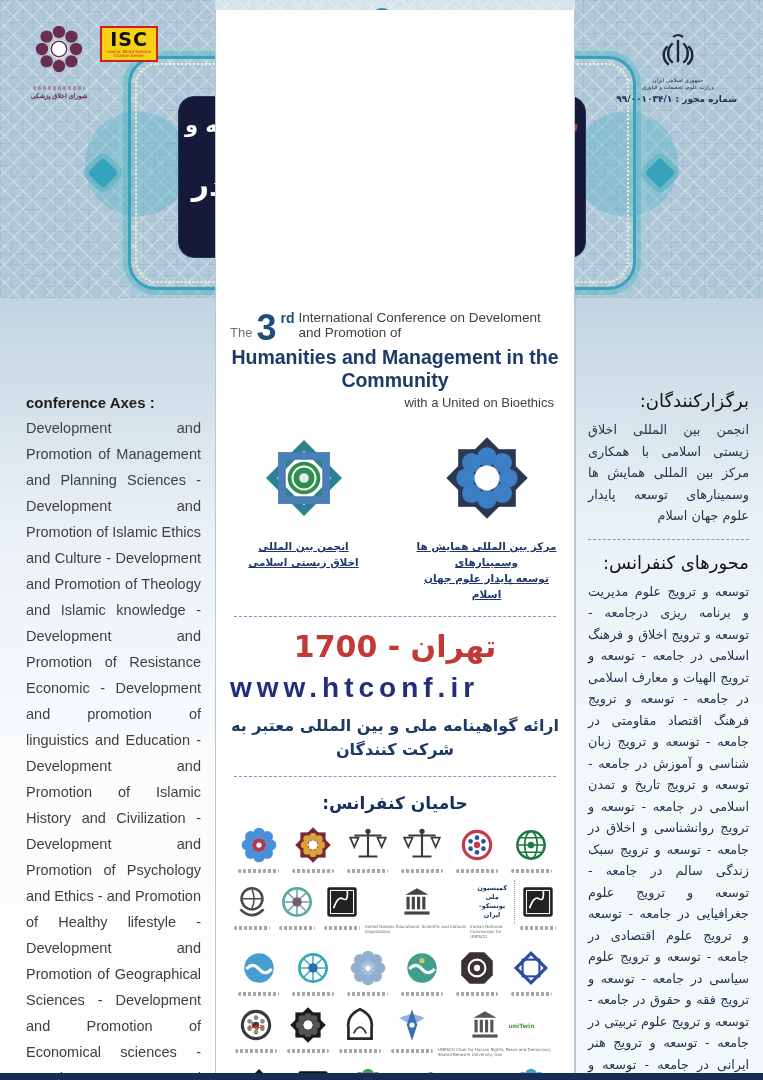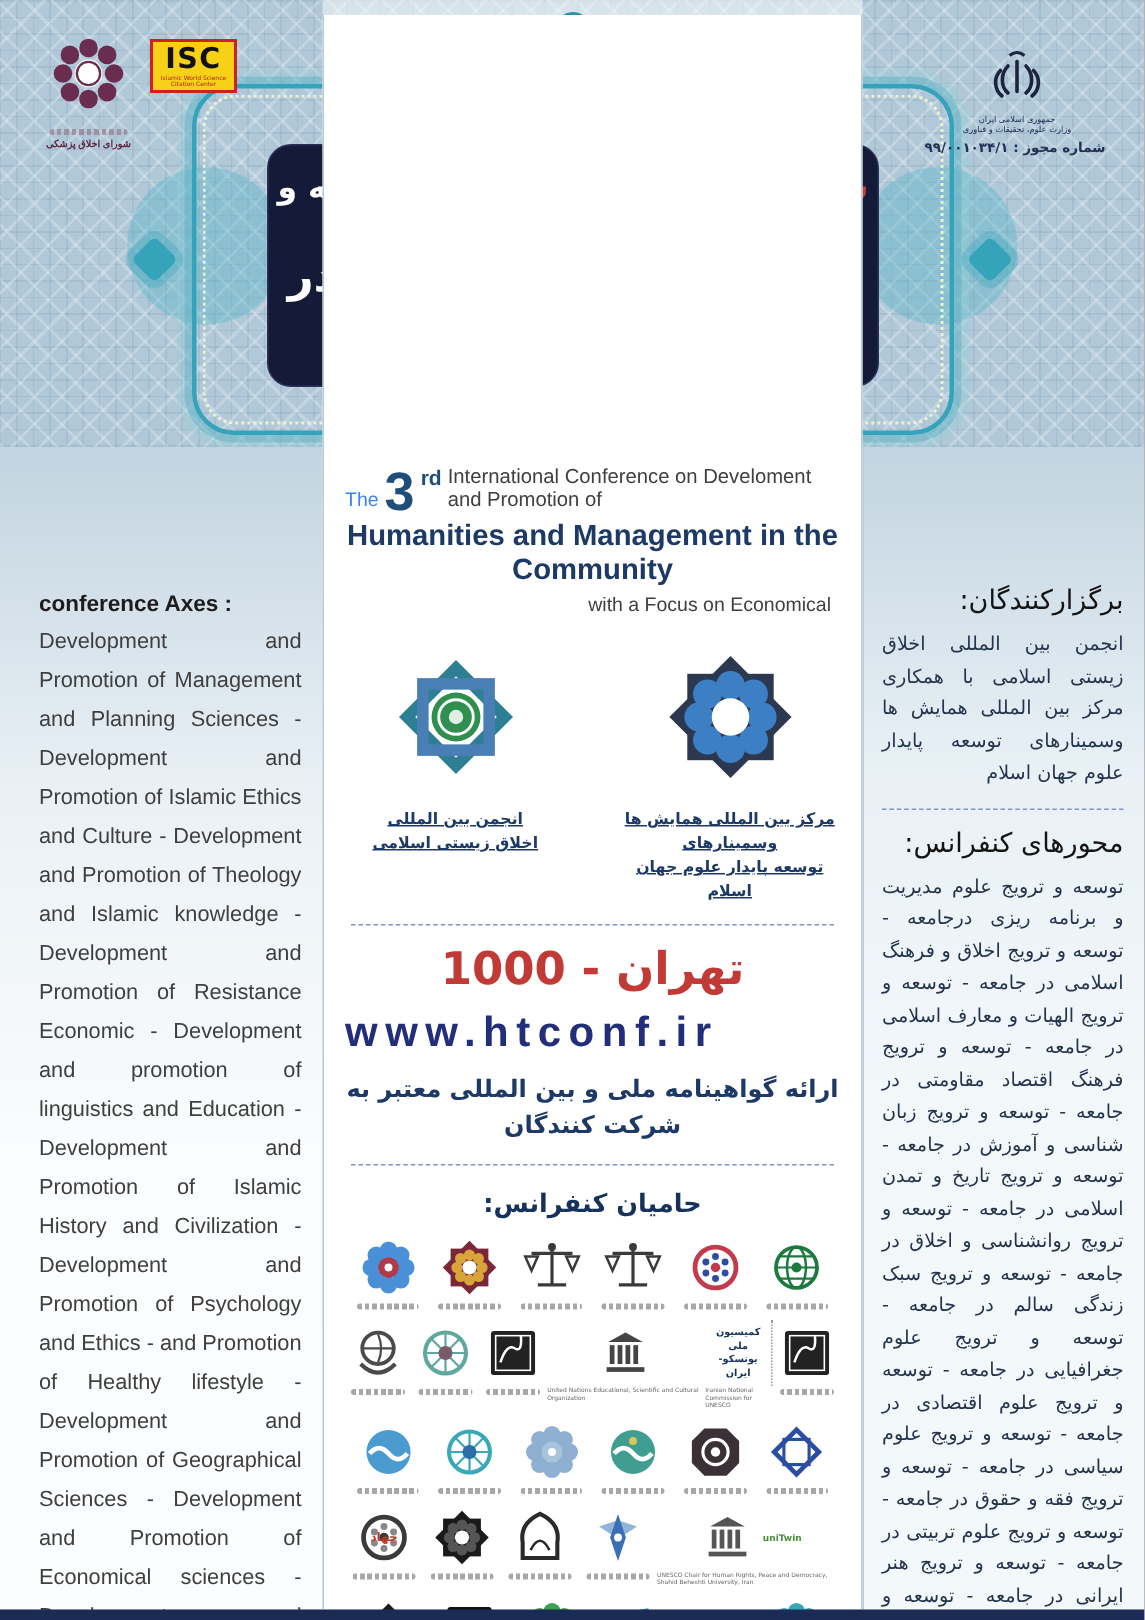--- a/index.html
+++ b/index.html
@@ -70,21 +70,21 @@
     border-left:1px solid #b9c9d6; padding:92px 14px 0 12px; direction:rtl; }
   .rc-head{ font-size:18px; font-weight:normal; color:#141414; margin-bottom:8px; }
   .rc-body{ font-size:12.8px; line-height:21.5px; color:#25344d; text-align:justify; }
   .rc-sep{ border:none; border-top:1.5px dashed #7d94cc; margin:12px 0; }
   
   .center-strip{ position:absolute; left:215px; top:10px; width:360px; bottom:7px;
     background:#fff; border-left:1px solid #b7c7d4; border-right:1px solid #b7c7d4; }
   .cs-inner{ position:absolute; left:0; right:0; top:288px; bottom:0; padding:12px 14px 0; }
   .en-title{ font-family:"Liberation Sans","DejaVu Sans",sans-serif; color:#404040; }
   .en-l1{ display:flex; align-items:flex-end; justify-content:center; gap:4px; }
-  .en-the{ font-size:13px; padding-bottom:3px; color:#3b82f6;text-align:right; }
+  .en-the{ font-size:13px; padding-bottom:3px; color:#737373;text-align:right; }
   .en-num{ font-size:36px; font-weight:bold; color:#1f4e79; line-height:30px; }
   .en-ord{ font-size:14px; font-weight:bold; color:#1f4e79; align-self:flex-start; }
   .en-rest{ font-size:13.5px; padding-bottom:3px; }
   .en-l2{ font-size:19.5px; font-weight:bold; color:#1d3a66; text-align:center; margin-top:3px; }
   .en-l3{ font-size:13px; text-align:right; margin-top:3px; padding-right:6px; }
   .org-logos{ display:flex; justify-content:center; gap:36px; margin-top:20px; }
   .org{ width:150px; text-align:center; }
   .org svg{ width:96px; height:96px; }
   .org-cap{ font-size:10.5px; font-weight:bold; color:#1d3a66; direction:rtl; line-height:16px; margin-top:8px;text-decoration:underline; }
   .cs-sep{ border:none; border-top:1.5px dashed #7d94cc; margin:14px 4px 0; }
@@ -190,21 +190,21 @@
   <div class="center-strip">
     <div class="cs-inner">
       <div class="en-title">
         <div class="en-l1">
           <span class="en-the">The</span>
           <span class="en-num">3</span>
           <span class="en-ord">rd</span>
           <span class="en-rest">International Conference on Develoment and Promotion of</span>
         </div>
         <div class="en-l2">Humanities and Management in the Community</div>
-        <div class="en-l3">with a Focus on Economical</div>
+        <div class="en-l3">with a United on Bioethics</div>
       </div>
 
       <div class="org-logos">
         <div class="org">
           <svg viewBox="0 0 100 100">
             <rect x="26" y="26" width="48" height="48" fill="none" stroke="#2e7f93" stroke-width="8" transform="rotate(45 50 50)"></rect>
             <rect x="27" y="27" width="46" height="46" fill="none" stroke="#4a7fb5" stroke-width="8"></rect>
             <circle cx="50" cy="50" r="17" fill="#2e8f4f"></circle>
             <circle cx="50" cy="50" r="12" fill="none" stroke="#fff" stroke-width="2"></circle>
             <circle cx="50" cy="50" r="5" fill="#fff" opacity=".85"></circle>
@@ -233,21 +233,21 @@
             <circle cx="50" cy="50" r="13" fill="#fff"></circle>
           </svg>
           <div class="org-cap">
             <div>مرکز بین المللی همایش ها وسمینارهای</div>
             <div>توسعه پایدار علوم جهان اسلام</div>
           </div>
         </div>
       </div>
 
       <hr class="cs-sep">
-      <div class="city" style="color: rgb(193, 58, 53);">تهران - 1000</div>
+      <div class="city" style="color: rgb(193, 58, 53);">تهران - 1700</div>
       <div class="site" style="color: rgb(35, 46, 122);">www.htconf.ir</div>
       <div class="cert">
         <div>ارائه گواهینامه ملی و بین المللی معتبر به</div>
         <div>شرکت کنندگان</div>
       </div>
       <hr class="cs-sep">
       <div class="sp-head">حامیان کنفرانس:</div>
       <div class="grid" id="sponsorGrid">
           <div class="grow">
             <div class="chip">

